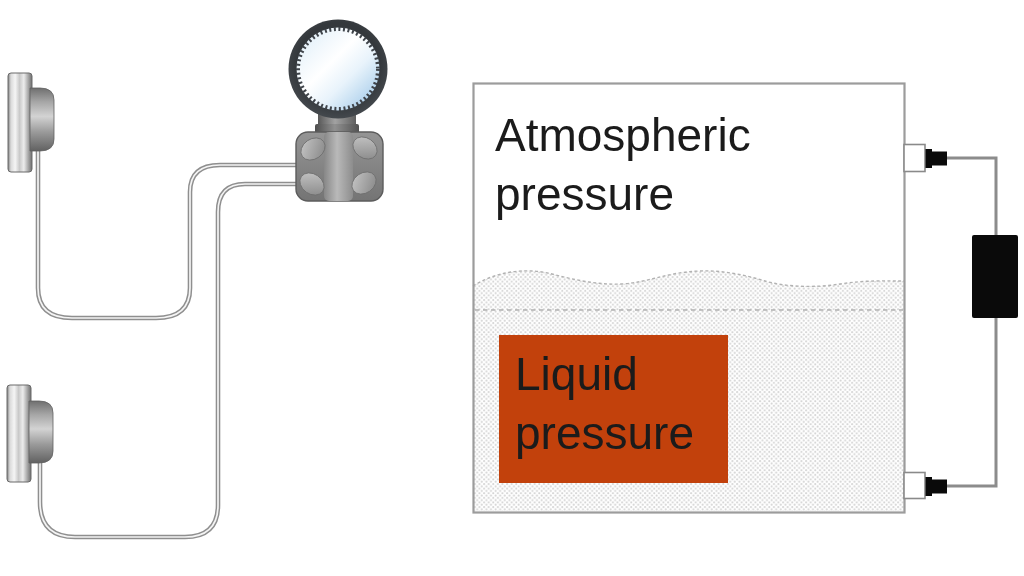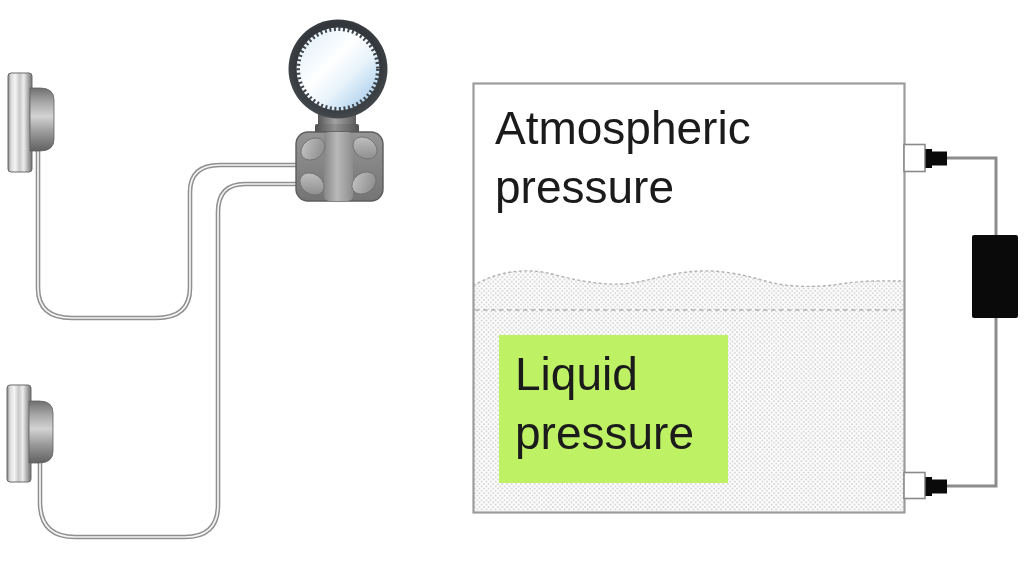--- a/index.html
+++ b/index.html
@@ -24,24 +24,24 @@
   .wave-edge{fill:none;stroke:#b2b2b2;stroke-width:1.4;stroke-dasharray:3 2.4;}
   .dash-line{fill:none;stroke:#b0b0b0;stroke-width:1.3;stroke-dasharray:4.5 3.5;}
   .nozzle-stub{fill:#ffffff;stroke:#8a8a8a;stroke-width:1.6;}
   .plug{fill:var(--block-black,#0a0a0a);}
   .terminal{fill:var(--block-black,#0a0a0a);}
   .pattern-dot{fill:var(--liquid-dot,#d4d4d4);}
   .label{
     position:absolute;color:var(--text,#1b1b1b);
     font-size:46px;line-height:59px;letter-spacing:0;
   }
-  .label-atmospheric{left:495px;top:99px;width:300px;}
+  .label-atmospheric{left:495px;top:106px;width:300px;}
   .label-liquid-box{
     left:499px;top:335px;width:229px;height:148px;
-    background:#bef264;box-sizing:border-box;padding:10px 0 0 16px;
+    background:#c2410c;box-sizing:border-box;padding:10px 0 0 16px;
     overflow:hidden;
   }
 </style>
 </head>
 <body>
 
 <div class="stage">
 
   <svg viewBox="0 0 1024 576" width="1024" height="576">
     <defs>

